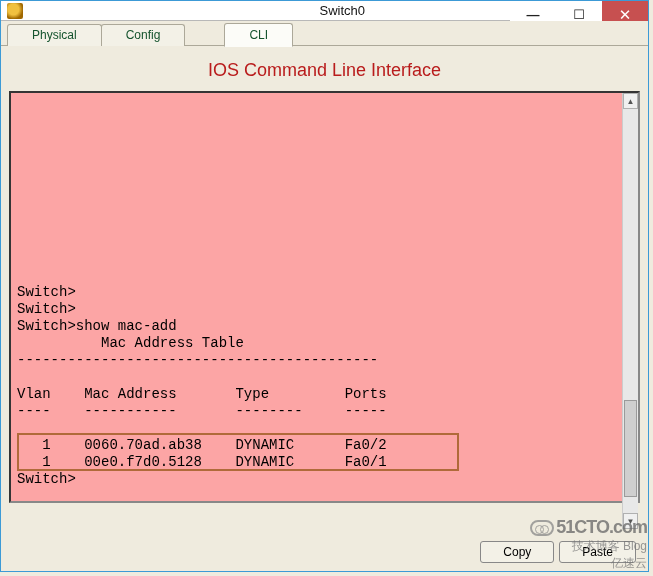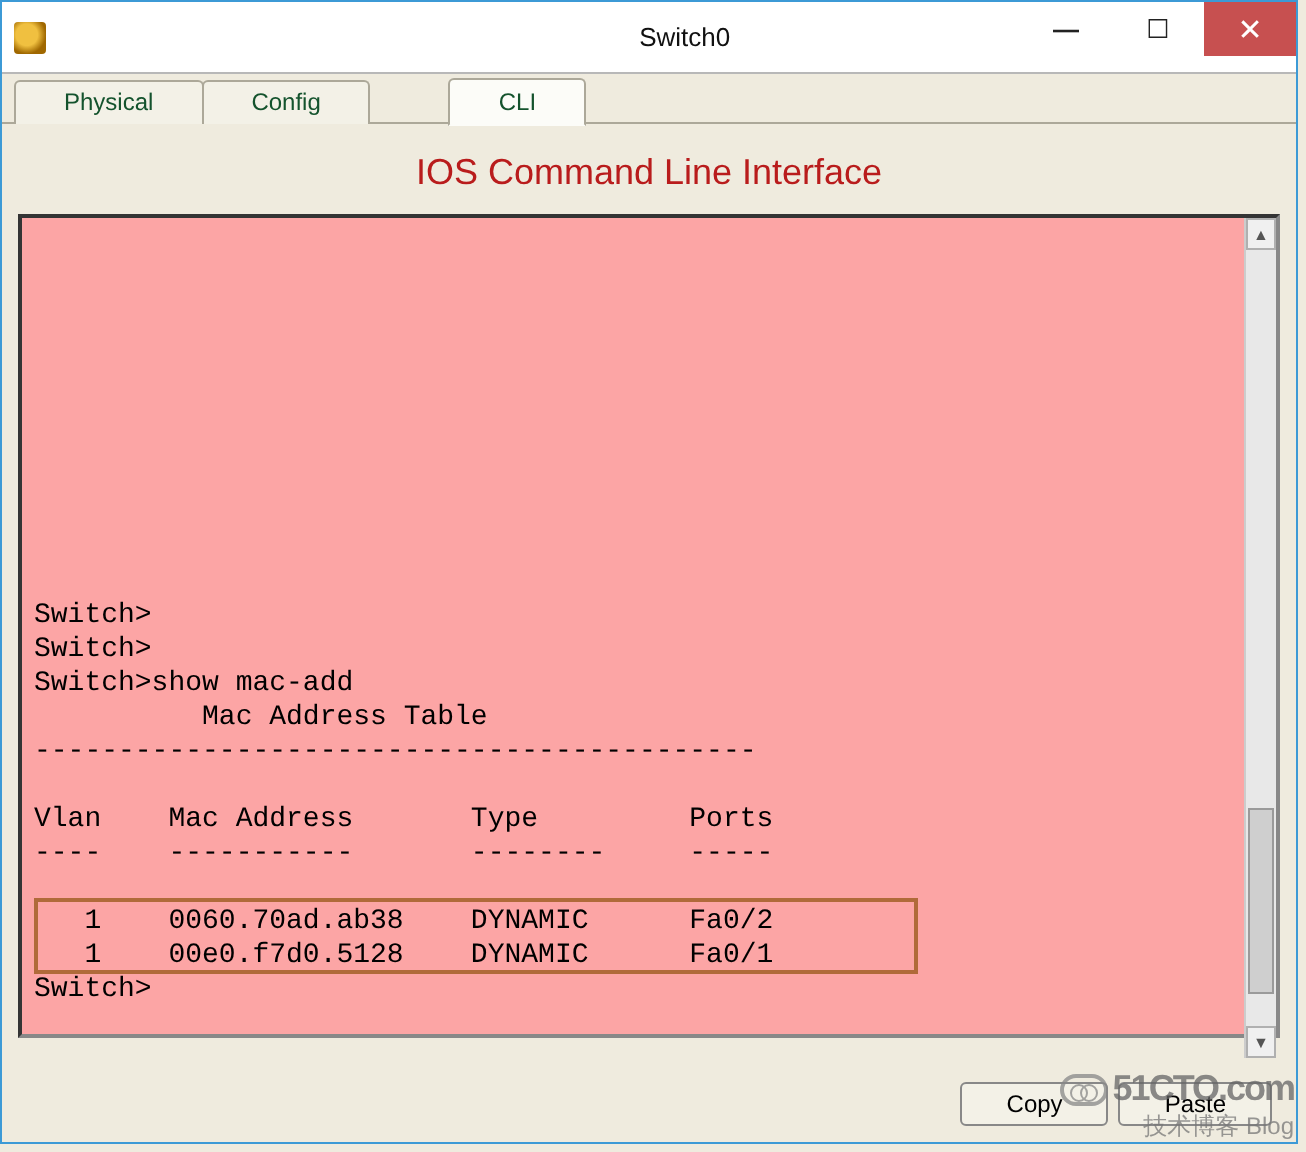--- a/index.html
+++ b/index.html
@@ -10,21 +10,21 @@
     font-size: 12px;
     overflow: hidden;
   }
   .window {
     width: 649px; height: 572px;
     border: 1px solid #3c9ad6;
     background: #efebde;
     display: flex; flex-direction: column;
   }
   .titlebar {
-    height: 36px; background: #fff;
+    height: 20px; background: #fff;
     display: flex; align-items: stretch;
     border-bottom: 1px solid #b8b8b8;
   }
   .title-left {
     flex: 1; display: flex; align-items: center;
     padding-left: 6px; gap: 6px;
   }
   .app-icon {
     width: 16px; height: 16px;
     background: radial-gradient(circle at 40% 40%, #f0c040 40%, #a06800 70%);
@@ -218,13 +218,14 @@
     <div class="btnrow">
       <button class="pushbtn">Copy</button>
       <button class="pushbtn">Paste</button>
     </div>
   </div>
 </div>
 
 <div class="watermark">
   <div class="big"><span class="wm-icon"></span><span>51CTO.com</span></div>
   <div class="small">技术博客  Blog</div>
+  <div class="small">亿速云</div>
 </div>
 
 </body></html>

